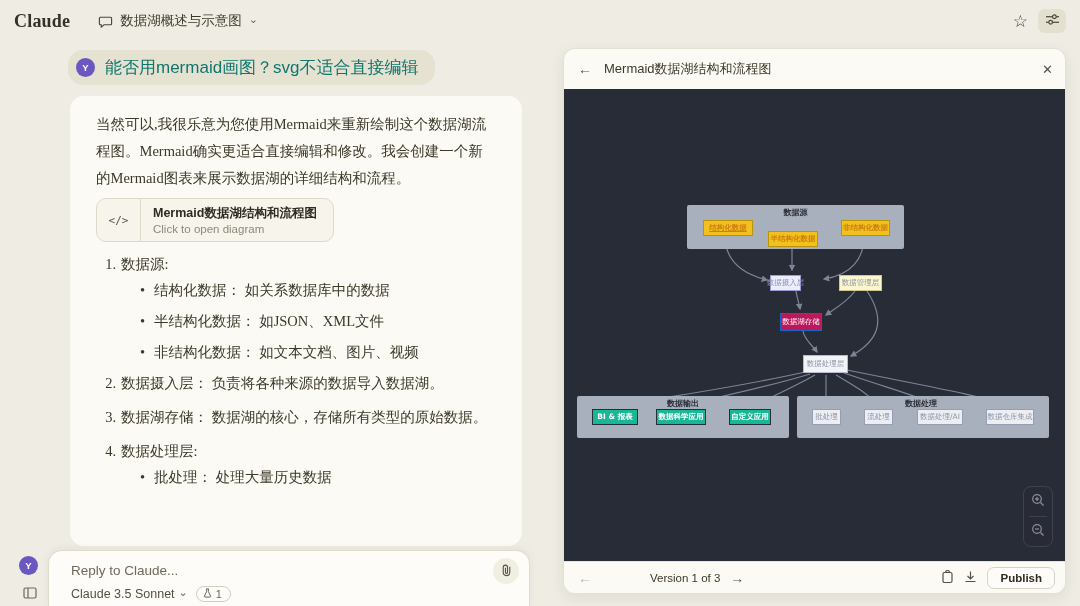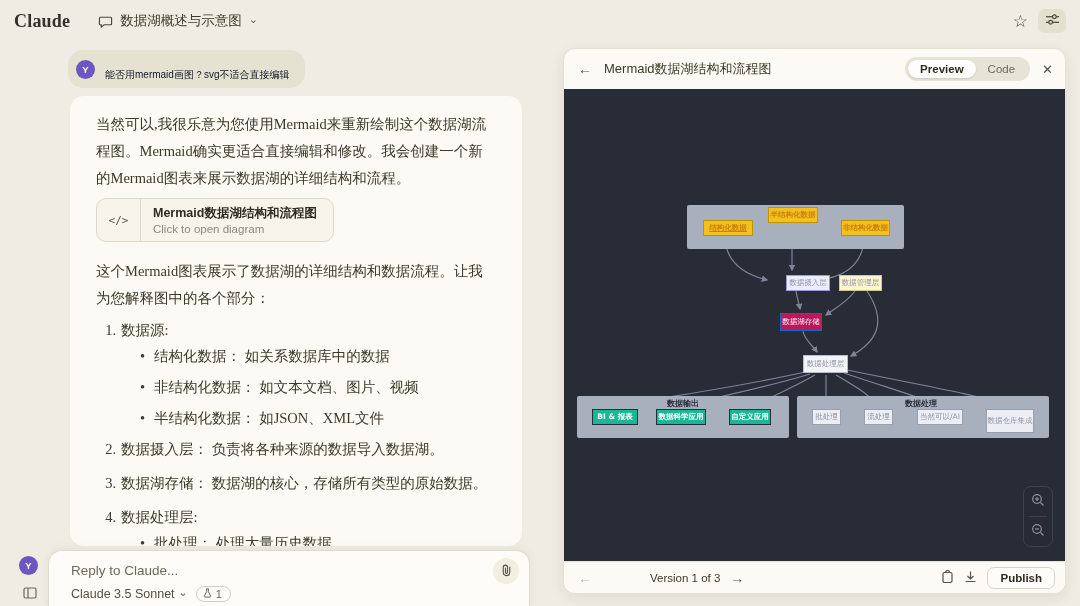--- a/index.html
+++ b/index.html
@@ -15,21 +15,21 @@
   .chat-title { font-size:13.5px; color:#3d3929; }
   .chev { font-size:11px; color:#6e685a; line-height:1; transform:translateY(-2px); }
   .header-right { margin-left:auto; display:flex; align-items:center; gap:10px; }
   .star-btn { font-size:17px; color:#4a453a; background:none; border:none; cursor:pointer; line-height:1; }
   .settings-btn { width:28px; height:24px; background:#e4e0d0; border:none; border-radius:7px; display:flex; align-items:center; justify-content:center; cursor:pointer; }
 
   
   .user-row { position:absolute; left:68px; top:50px; }
   .user-bubble { display:flex; align-items:center; gap:10px; background:#e6e2d1; border-radius:15px; padding:6px 16px 6px 8px; }
   .avatar { width:19px; height:19px; border-radius:50%; background:#6b57c0; color:#fff; font-size:9.5px; font-weight:700; display:flex; align-items:center; justify-content:center; flex:none; }
-  .user-text { font-size:10px; color:#0f172a;margin-top:12px; }
+  .user-text { font-size:17px; color:#0f766e; }
 
   .assistant-card { position:absolute; left:70px; top:96px; width:452px; height:450px; background:#fbfaf4; border-radius:14px; padding:15px 26px 0 26px; overflow:hidden; }
   .serif { font-family:"Liberation Serif", serif; }
   .a-p { font-size:14.5px; line-height:27px; color:#3d3929; }
   .p1 { margin-bottom:2px; }
   .p2 { margin:10px 0 6px 0; }
 
   .artifact-card { display:inline-flex; align-items:stretch; border:1px solid #ddd9c9; background:#f6f4eb; border-radius:10px; height:44px; margin:4px 0 6px 0; cursor:pointer; min-width:222px; }
   .artifact-card .icon-cell { width:44px; display:flex; align-items:center; justify-content:center; border-right:1px solid #ddd9c9; font-family:"DejaVu Sans Mono", monospace; font-size:11px; color:#57524a; }
   .artifact-card .meta { padding:6px 16px 0 12px; }
@@ -131,32 +131,31 @@
     <p class="a-p p1">当然可以,我很乐意为您使用Mermaid来重新绘制这个数据湖流程图。Mermaid确实更适合直接编辑和修改。我会创建一个新的Mermaid图表来展示数据湖的详细结构和流程。</p>
 
     <div class="artifact-card" style="font-family:'Liberation Sans',sans-serif;">
       <div class="icon-cell">&lt;/&gt;</div>
       <div class="meta">
         <div class="t">Mermaid数据湖结构和流程图</div>
         <div class="s">Click to open diagram</div>
       </div>
     </div>
 
-    <p class="a-p p2">这个Mermaid图表展示了数据湖的详细结构和数据流程。让我为您解释图中的各个部分：</p>
 
     <ol class="steps">
       <li>
         <div class="step-line">
             <span class="step-num">1.</span>
             <span>数据源:</span>
           </div>
         <ul class="subs">
           <li>结构化数据： 如关系数据库中的数据</li>
+          <li>半结构化数据： 如JSON、XML文件</li>
           <li>非结构化数据： 如文本文档、图片、视频</li>
-          <li>半结构化数据： 如JSON、XML文件</li>
         </ul>
       </li>
       <li style="margin-bottom:9px;">
         <div class="step-line">
             <span class="step-num">2.</span>
             <span>数据摄入层： 负责将各种来源的数据导入数据湖。</span>
           </div>
       </li>
       <li style="margin-bottom:9px;">
         <div class="step-line">
@@ -211,24 +210,20 @@
         <span>1</span>
       </div>
     </div>
   </div>
 
   <div class="panel">
     <div class="panel-header">
       <button class="icon-btn">←</button>
       <span class="panel-title">Mermaid数据湖结构和流程图</span>
       <span class="spacer"></span>
-      <div class="toggle">
-        <span class="seg active">Preview</span>
-        <span class="seg inactive">Code</span>
-      </div>
       <button class="icon-btn" style="font-size:13px;">✕</button>
     </div>
 
     <div class="diagram-area">
 
       <svg class="edges" width="503" height="474">
         <defs>
           <marker id="arr" viewBox="0 0 10 10" refX="8" refY="5" markerWidth="5.5" markerHeight="5.5" orient="auto-start-reverse">
             <path d="M0,0 L10,5 L0,10 z" fill="#7e8497"></path>
           </marker>
@@ -252,33 +247,33 @@
       </svg>
 
       <div class="dcontainer" style="left:123px; top:116px; width:217px; height:44px;"></div>
       <div class="dlabel" style="left:123px; top:118px; width:217px;">数据源</div>
       <div class="dcontainer" style="left:13px; top:307px; width:212px; height:42px;"></div>
       <div class="dlabel" style="left:13px; top:309px; width:212px;">数据输出</div>
       <div class="dcontainer" style="left:233px; top:307px; width:252px; height:42px;"></div>
       <div class="dlabel" style="left:233px; top:309px; width:248px;">数据处理</div>
 
       <div class="dnode n-yellow" style="left:139px; top:131px; width:50px; height:16px;text-decoration:underline;">结构化数据</div>
-      <div class="dnode n-yellow" style="left:204px; top:118px; width:50px; height:16px;">半结构化数据</div>
+      <div class="dnode n-yellow" style="left:204px; top:142px; width:50px; height:16px;">半结构化数据</div>
       <div class="dnode n-yellow" style="left:277px; top:131px; width:49px; height:16px;">非结构化数据</div>
-      <div class="dnode n-lav" style="left:222px; top:186px; width:44px; height:16px;">数据摄入层</div>
+      <div class="dnode n-lav" style="left:206px; top:186px; width:31px; height:16px;">数据摄入层</div>
       <div class="dnode n-cream" style="left:275px; top:186px; width:43px; height:16px;">数据管理层</div>
       <div class="dnode n-blue" style="left:216px; top:224px; width:42px; height:18px;">数据湖存储</div>
       <div class="dnode n-white" style="left:239px; top:266px; width:45px; height:18px;">数据处理层</div>
       <div class="dnode n-teal" style="left:28px; top:320px; width:46px; height:16px;">BI &amp; 报表</div>
       <div class="dnode n-teal" style="left:92px; top:320px; width:50px; height:16px;">数据科学应用</div>
       <div class="dnode n-teal" style="left:165px; top:320px; width:42px; height:16px;">自定义应用</div>
       <div class="dnode n-gray" style="left:248px; top:320px; width:29px; height:16px;">批处理</div>
       <div class="dnode n-gray" style="left:300px; top:320px; width:29px; height:16px;">流处理</div>
-      <div class="dnode n-gray" style="left:353px; top:320px; width:46px; height:16px;">当然可以/AI</div>
-      <div class="dnode n-gray" style="left:422px; top:320px; width:48px; height:24px;">数据仓库集成</div>
+      <div class="dnode n-gray" style="left:353px; top:320px; width:46px; height:16px;">数据处理/AI</div>
+      <div class="dnode n-gray" style="left:422px; top:320px; width:48px; height:16px;">数据仓库集成</div>
 
       <div class="zoom-ctrl">
         <button>
           <span>
             <svg width="14" height="14" viewBox="0 0 14 14" fill="none" stroke="#8a90a0" stroke-width="1.2">
               <circle cx="6" cy="6" r="4.3"></circle>
                 <line x1="9.5" y1="9.5" x2="12.5" y2="12.5"></line>
               <line x1="4" y1="6" x2="8" y2="6"></line>
                 <line x1="6" y1="4" x2="6" y2="8"></line>
             </svg>

